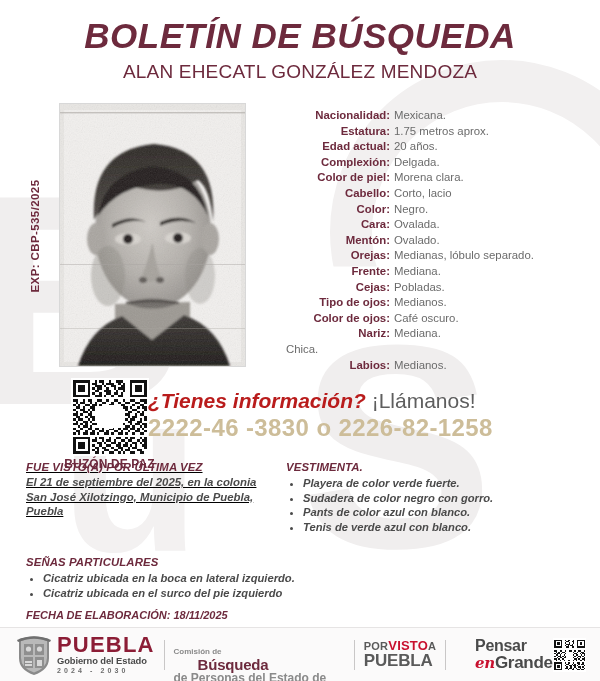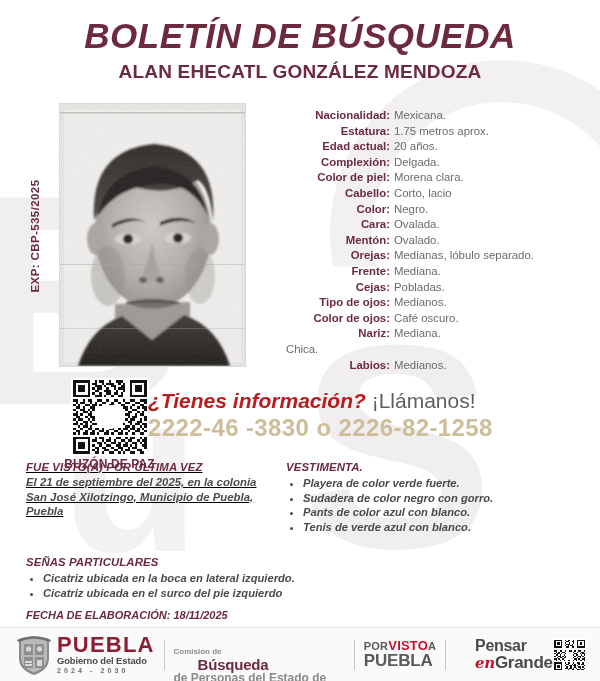--- a/index.html
+++ b/index.html
@@ -41,21 +41,21 @@
   #sheet{position:absolute;inset:0;z-index:2;border-radius:32px;}
 
   
   #header{padding-top:18px;text-align:center;}
   #title{
     font-size:35px;font-weight:bold;font-style:italic;
     color:#6d2a3d;letter-spacing:.5px;margin:0;
     line-height:1.05;
   }
   #subject-name{
-    font-size:19px;font-weight:bold;
+    font-size:19px;font-weight:normal;
     color:#6d2a3d;letter-spacing:.2px;
     margin:7px 0 0 0;line-height:1.1;
   }
 
   
   #exp-code{
     position:absolute;left:-45px;top:230px;
     width:160px;text-align:center;
     transform:rotate(-90deg);
     font-size:11.5px;font-weight:bold;

